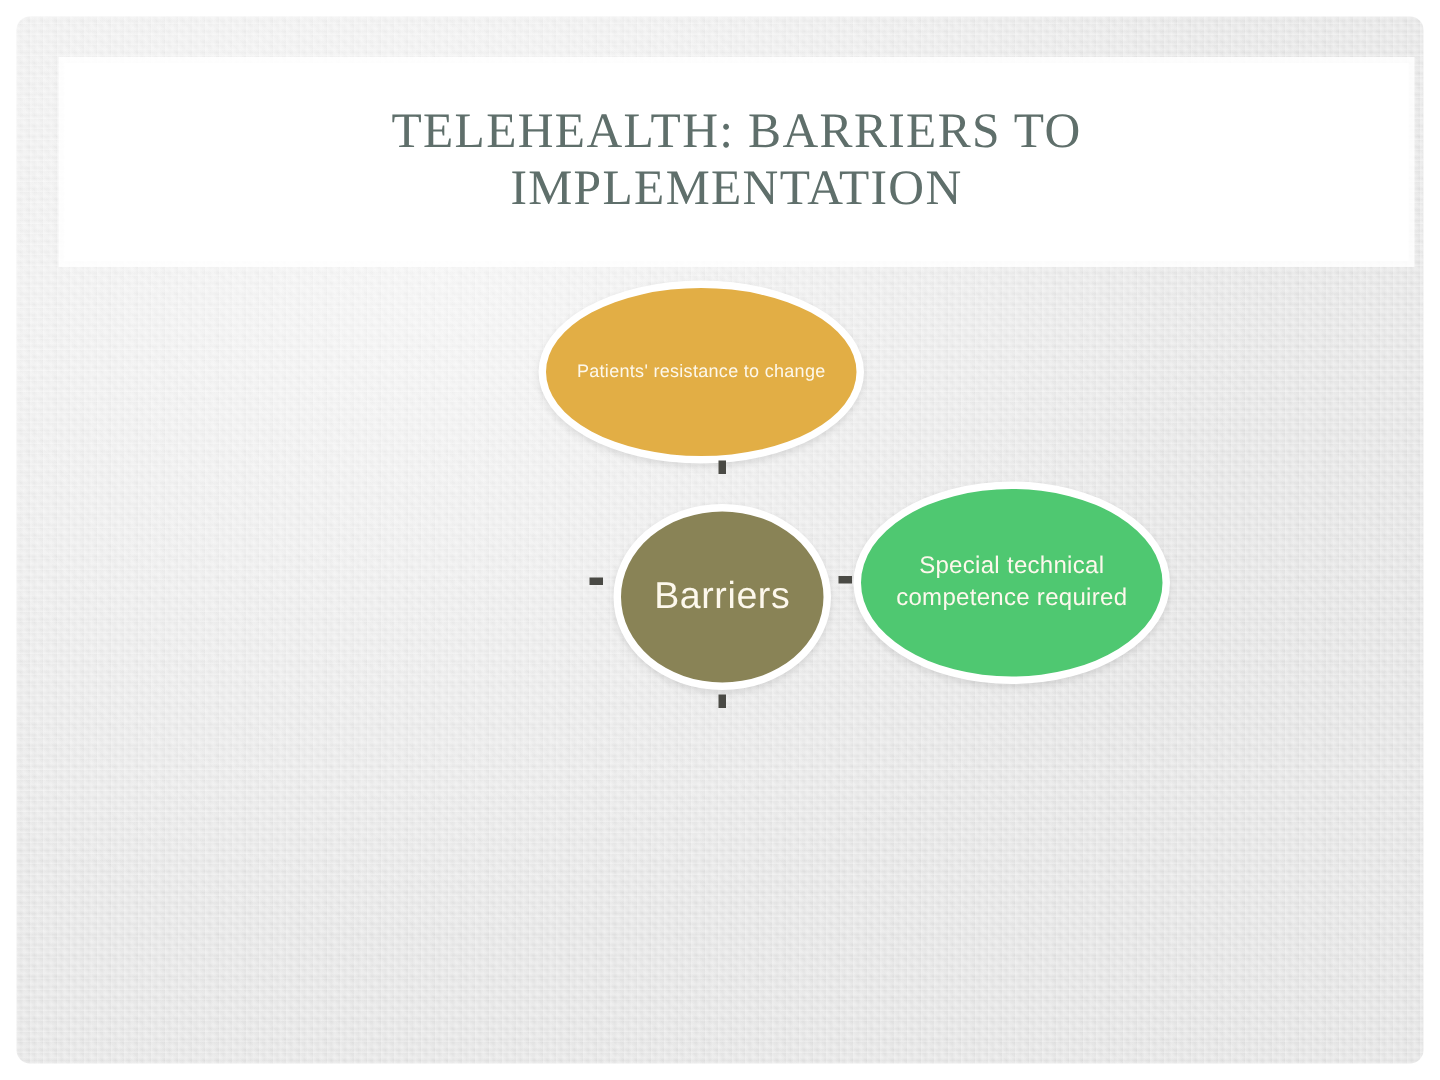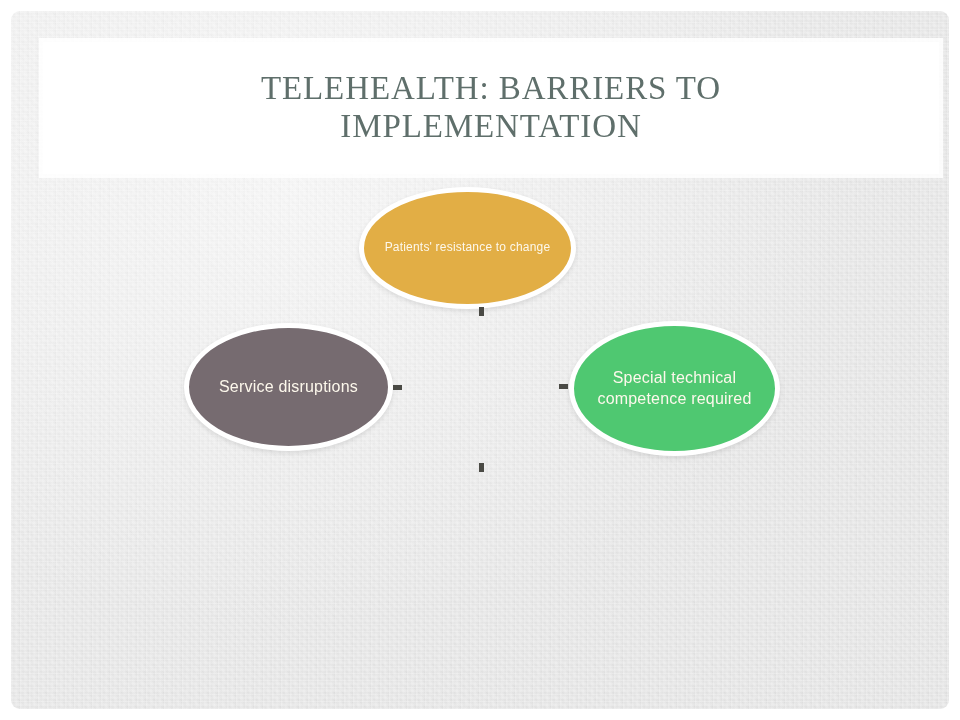--- a/index.html
+++ b/index.html
@@ -190,24 +190,24 @@
 
       <div class="connector" id="connector-top"></div>
       <div class="connector" id="connector-right"></div>
       <div class="connector" id="connector-bottom"></div>
       <div class="connector" id="connector-left"></div>
 
       <div class="node" id="node-top">
         <span class="node-label">Patients' resistance to change</span>
       </div>
 
-      <div class="node" id="node-left">
-        <span class="node-label">Service disruptions</span>
+
+      <div class="node" id="node-center">
+        <span class="node-label">Barriers</span>
       </div>
-
 
       <div class="node" id="node-right">
         <span class="node-label">Special technical competence required</span>
       </div>
 
 
     </div>
   </div>
 </div>
 

